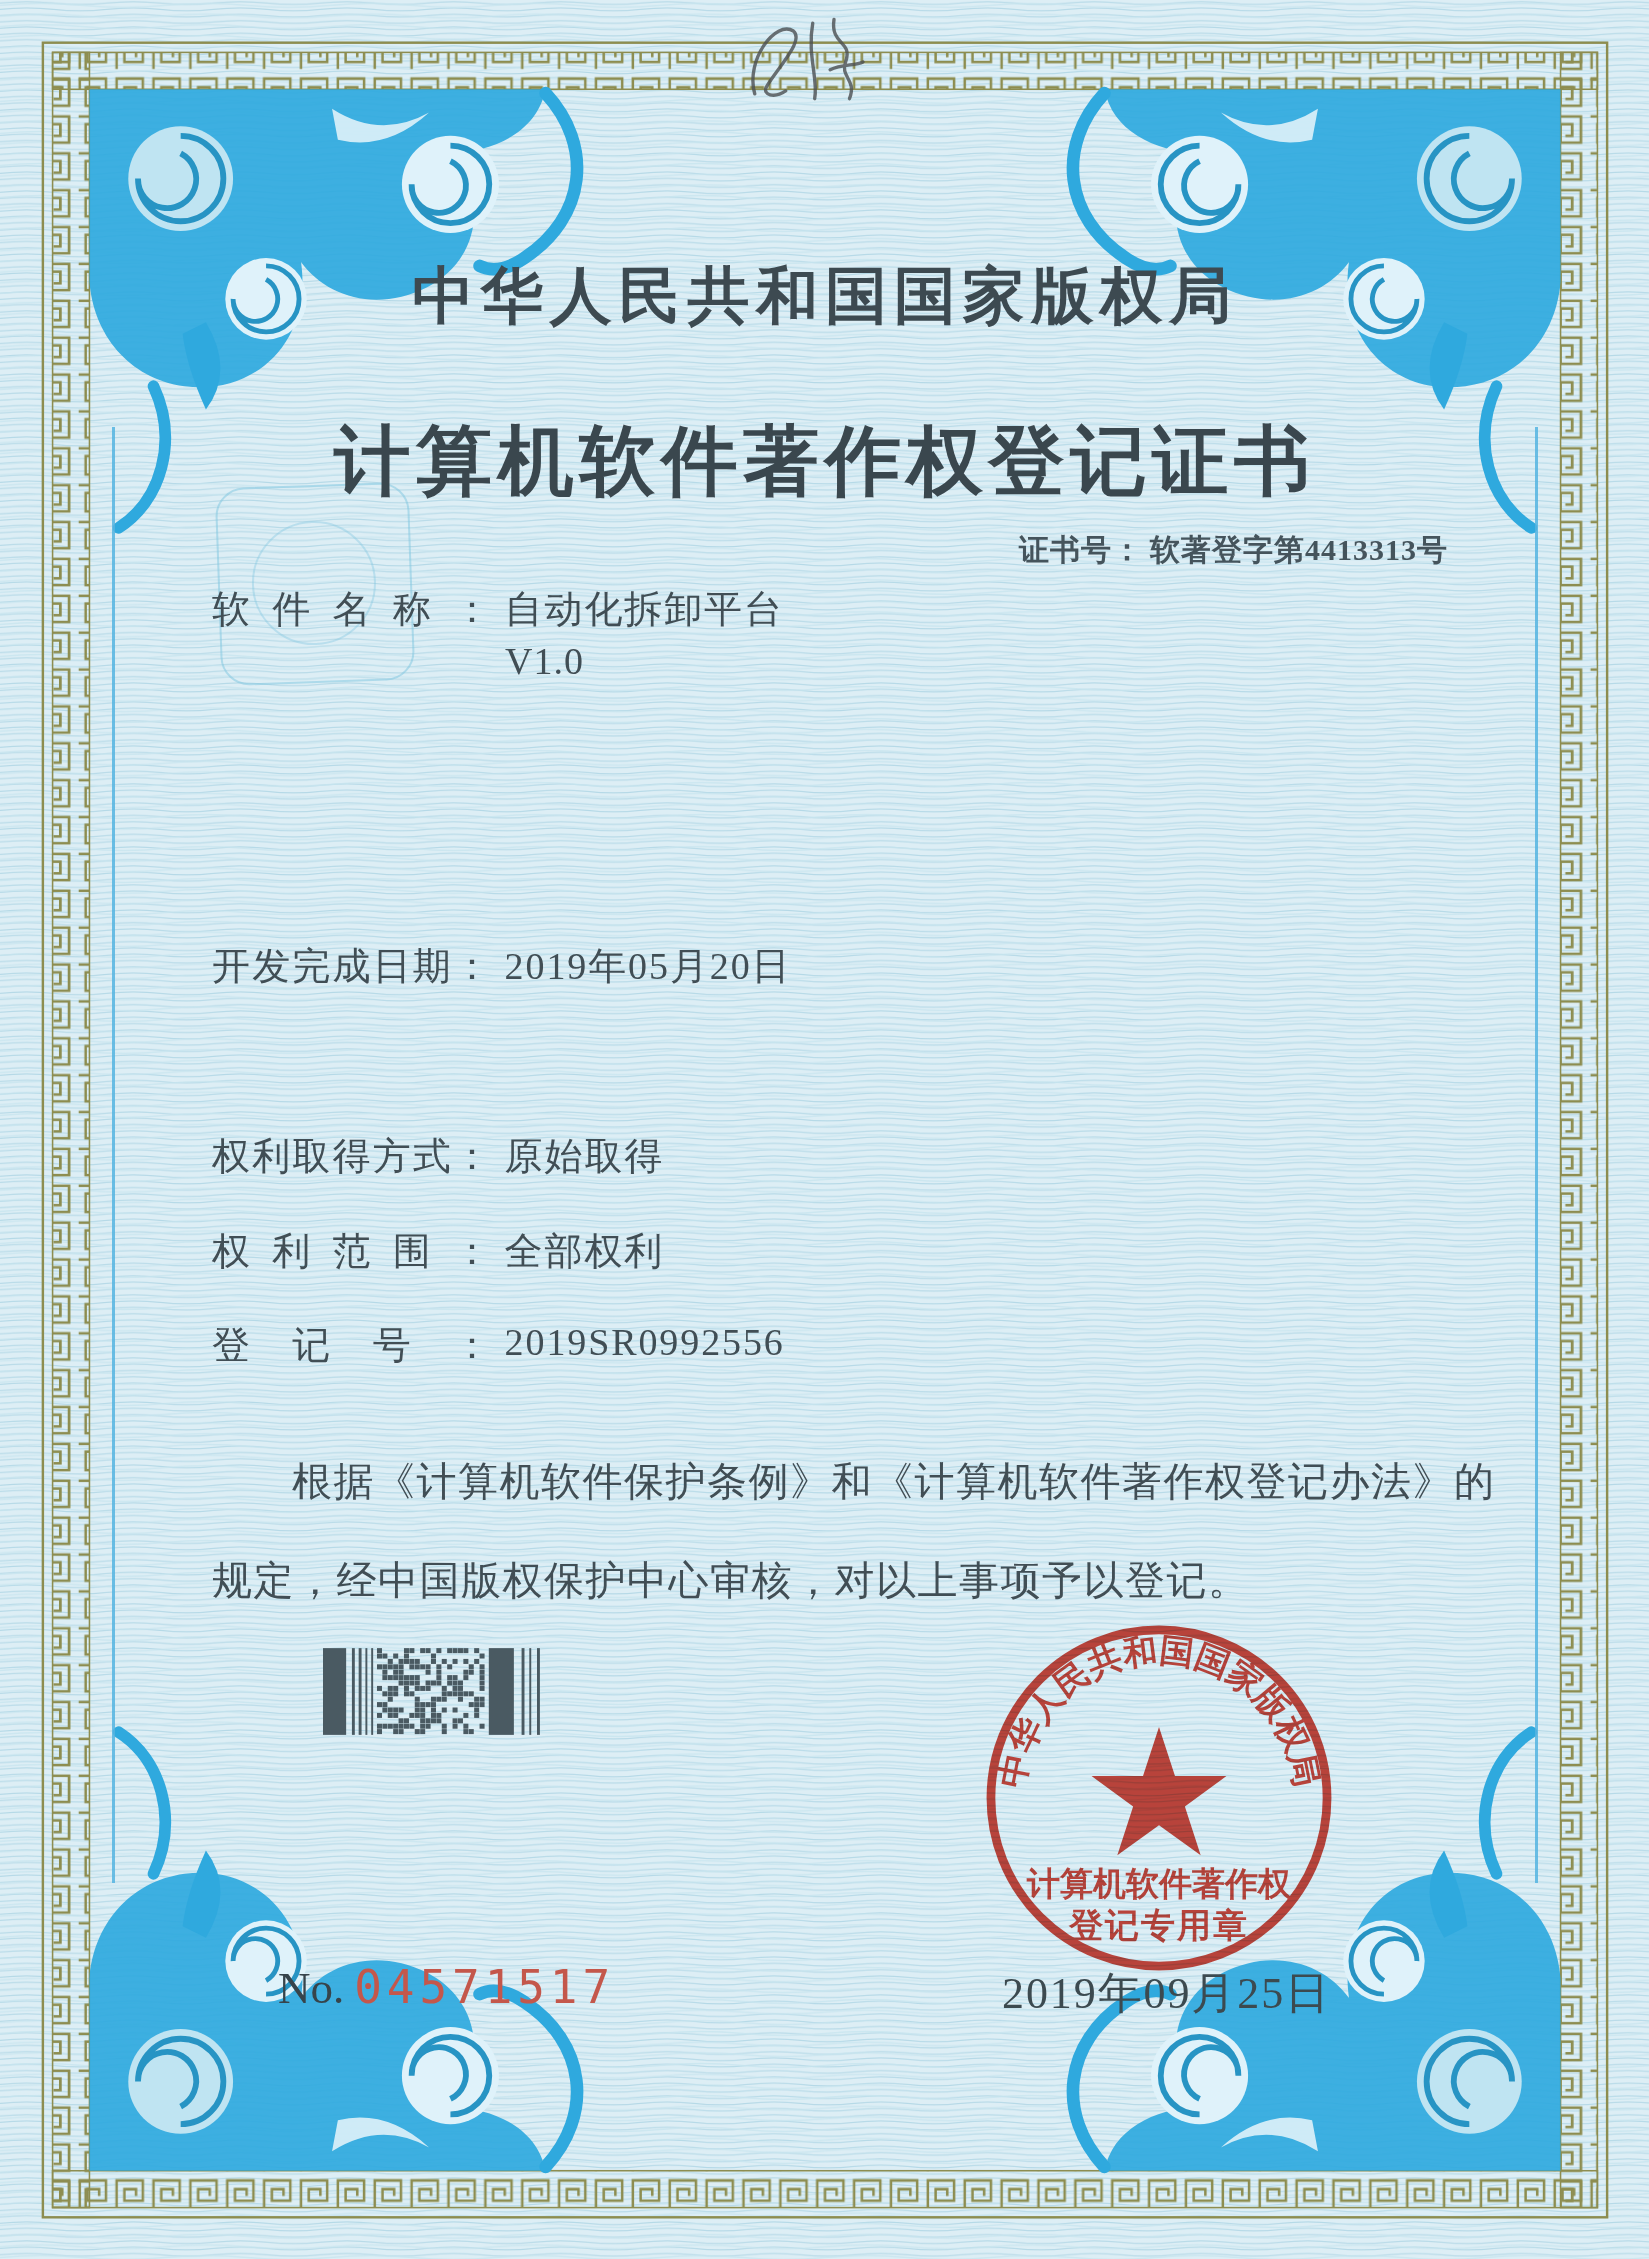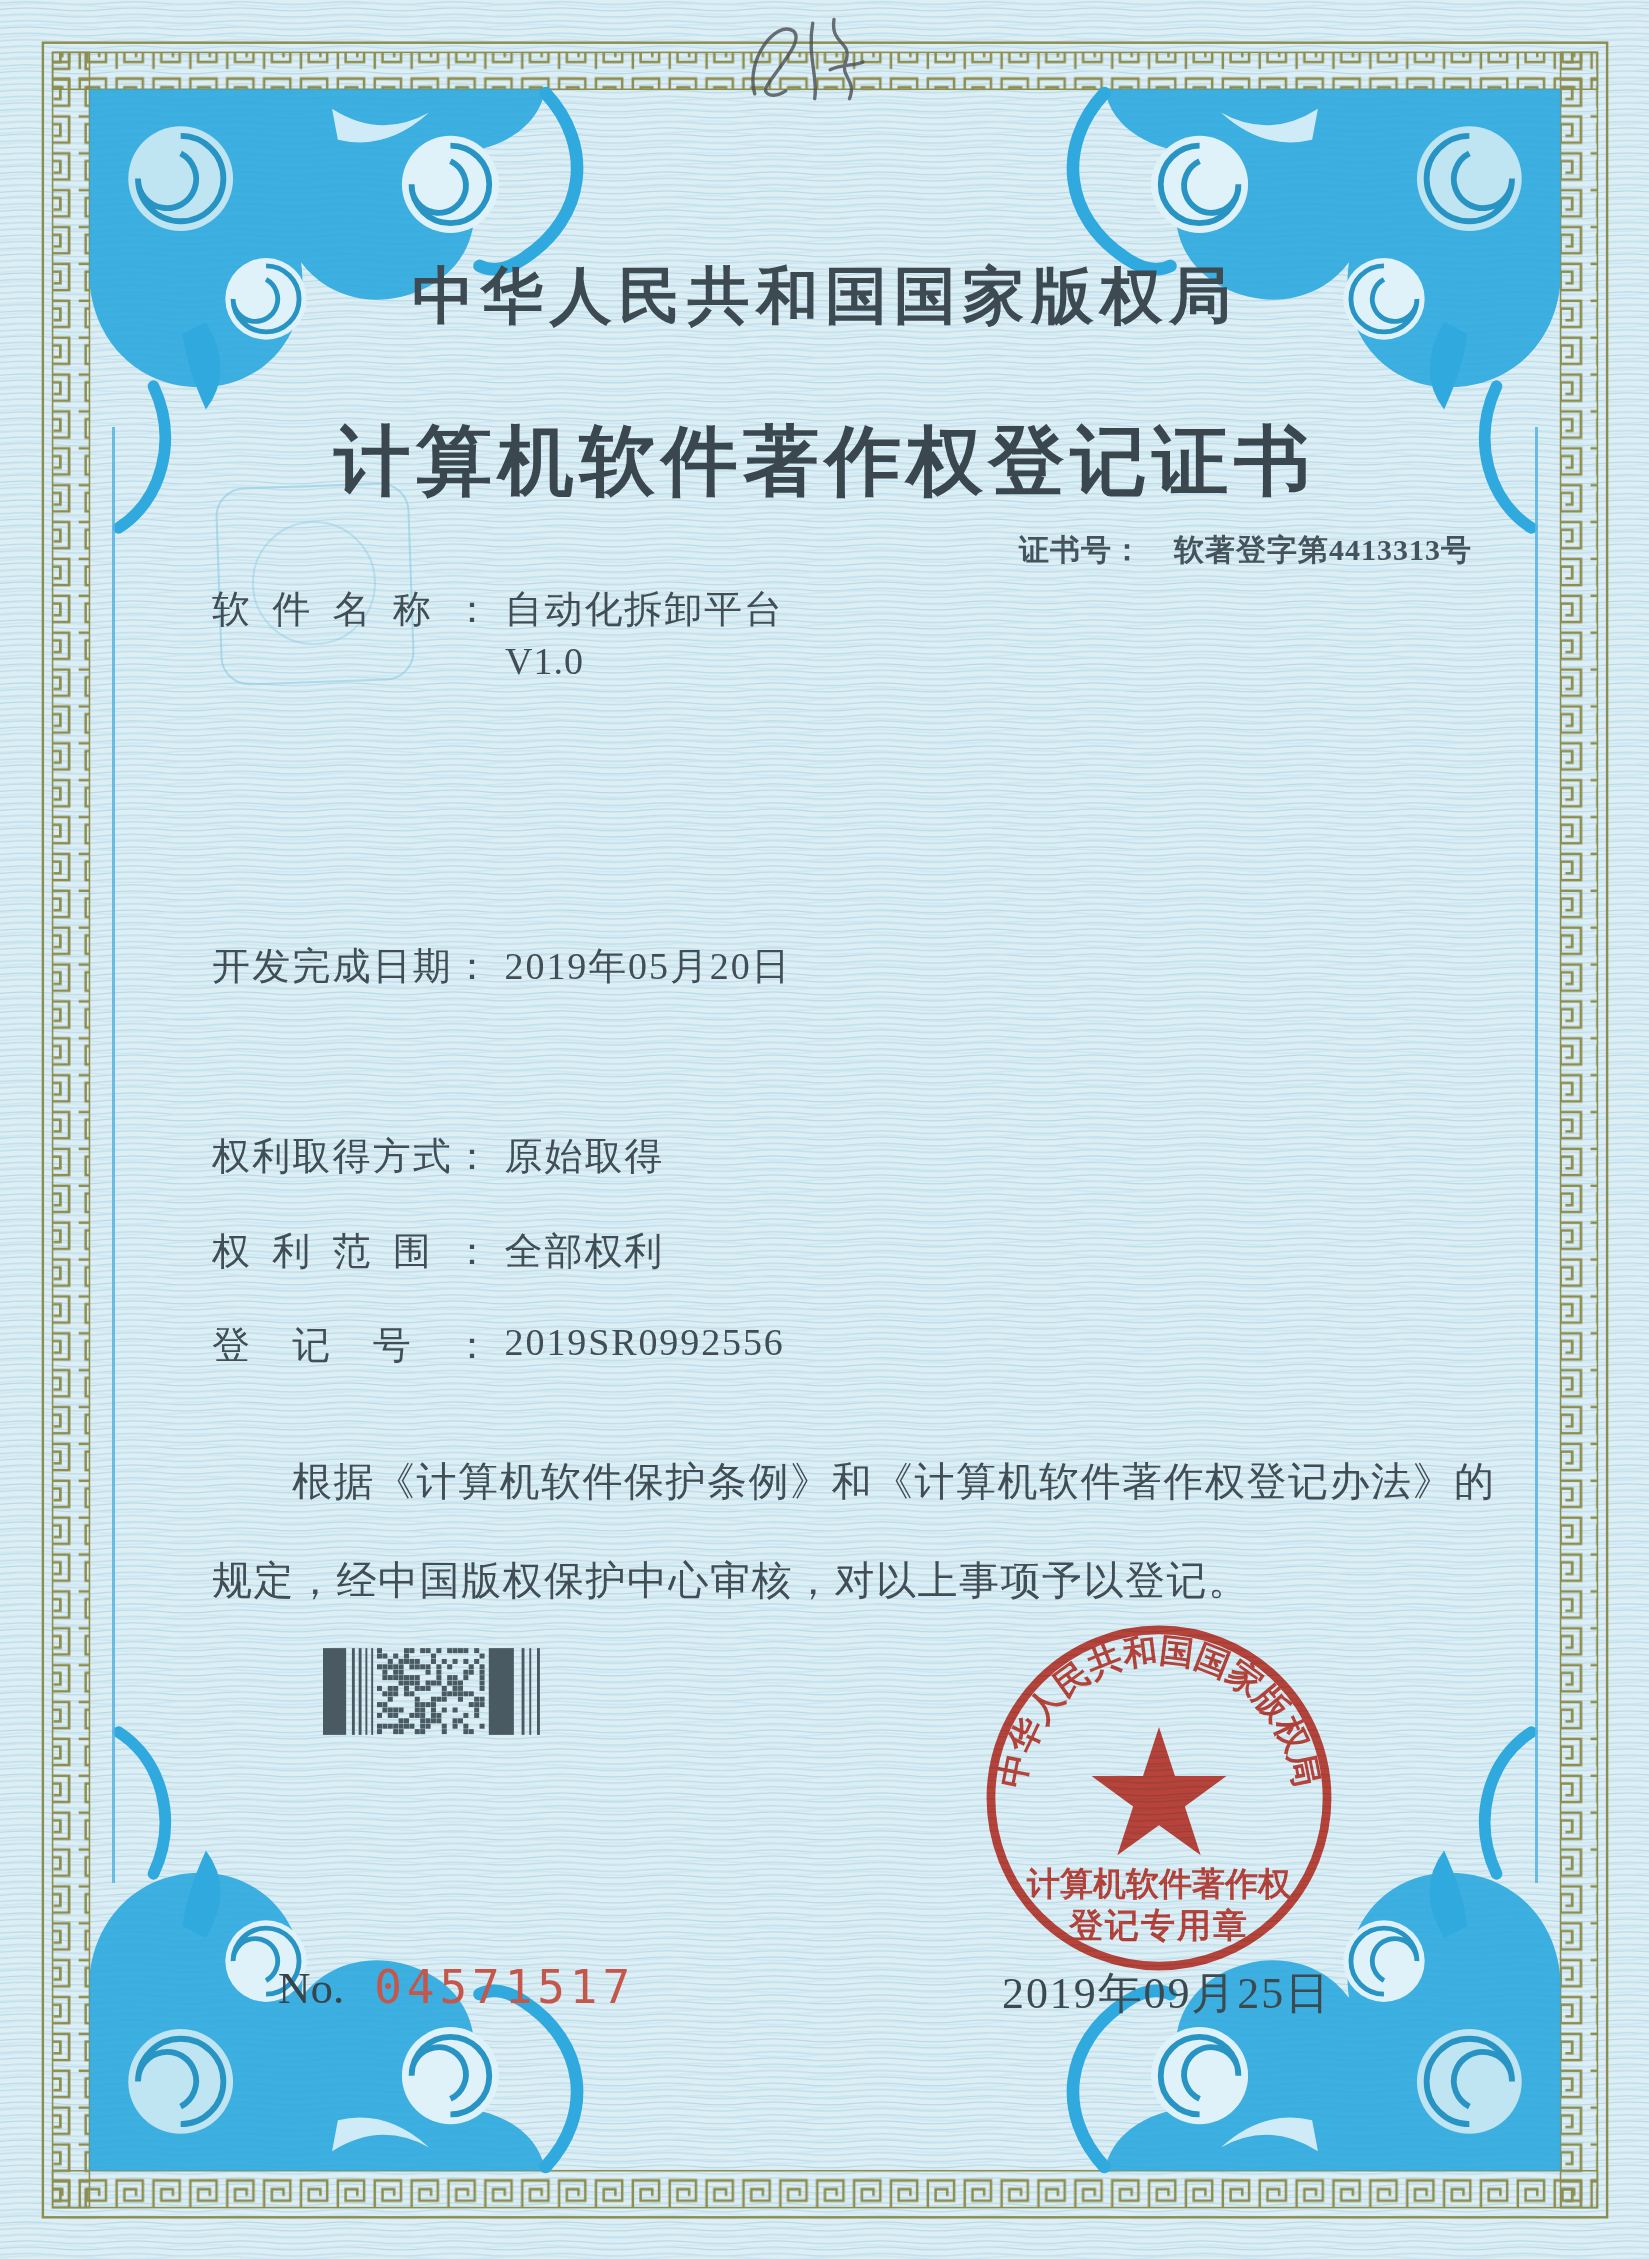--- a/index.html
+++ b/index.html
@@ -21,38 +21,38 @@
   }
   .cert-title{
     position:absolute;left:0;top:411px;width:100%;
     text-align:center;font-size:76px;font-weight:700;letter-spacing:5.8px;
     color:#3a474e;
   }
   .cert-no{
     position:absolute;left:1019px;top:530px;
     font-size:30px;font-weight:700;letter-spacing:1px;color:#45545c;
   }
-  .cert-no .lbl{margin-right:31px;}
+  .cert-no .lbl{margin-right:7px;}
   .field-row{position:absolute;left:212px;font-size:38px;color:#414e55;white-space:nowrap;}
   .field-row .flabel{
     display:inline-block;width:279px;
     text-align:justify;text-align-last:justify;text-justify:inter-character;
     vertical-align:top;
   }
   .field-row .fvalue{display:inline-block;margin-left:13.6px;letter-spacing:1.9px;}
   .version-line{position:absolute;left:505px;top:639px;font-size:38px;color:#414e55;letter-spacing:1px;}
   .paragraph-line{
     position:absolute;left:212px;width:1261px;
     font-size:40px;color:#414e55;letter-spacing:1.5px;white-space:nowrap;margin-top:14px;
   }
   .indent{text-indent:2em;}
   .serial{position:absolute;left:278px;top:1960px;font-size:45px;color:#37444b;white-space:nowrap;}
   .serial .num{
     font-family:"DejaVu Sans Mono","Liberation Mono",monospace;
-    color:#c4574b;letter-spacing:4.9px;margin-left:30px;font-size:46px;
+    color:#c4574b;letter-spacing:4.9px;margin-left:10px;font-size:46px;
   }
   .issue-date{
     position:absolute;left:982px;top:1964px;width:369px;text-align:center;
     font-size:44px;color:#3c4a50;letter-spacing:1.9px;
   }
   
   .emboss{
     position:absolute;left:218px;top:485px;width:190px;height:194px;
     border:2.9px solid rgba(126,198,224,.5);border-radius:29px;
     transform:rotate(-2deg);

